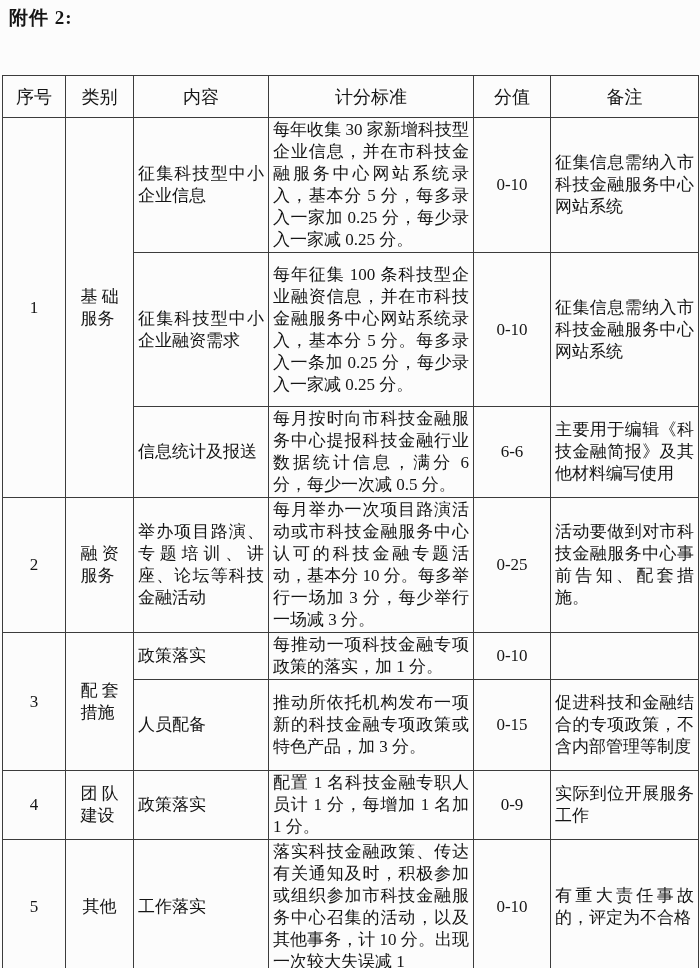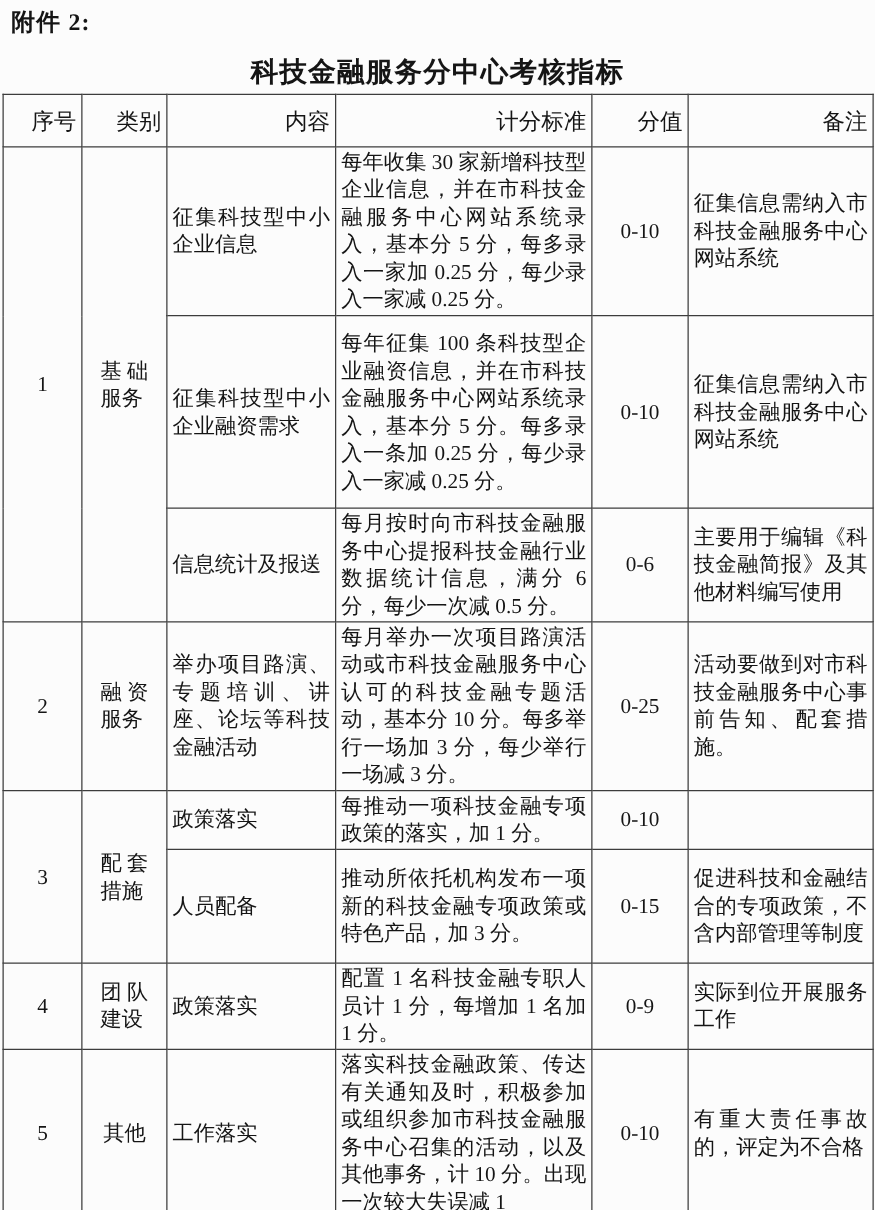--- a/index.html
+++ b/index.html
@@ -23,33 +23,32 @@
     border-collapse:collapse; table-layout:fixed;
     border:1px solid #3c3c3c; border-bottom:2px solid #2f2f2f;
   }
   .kpi th, .kpi td {
     border:1px solid #3c3c3c;
     padding:1px 4px;
     font-size:17px; line-height:22px;
     vertical-align:middle;
     overflow:hidden;
   }
-  .kpi th { font-weight:normal; font-size:18px; text-align:right;margin-left:28px; }
+  .kpi th { font-weight:normal; font-size:18px; text-align:center;margin-left:28px; }
   .c { text-align:center; }
   .j { text-align:justify; text-justify:inter-character; }
   .top { vertical-align:top; }
   .catwrap { display:inline-block; width:2.25em; text-align:justify; }
 </style>
 </head>
 <body>
 
 <div class="page">
 
   <div class="attachment">附件 2:</div>
-  <div class="doc-title">科技金融服务分中心考核指标</div>
 
   <table class="kpi">
     <colgroup>
       <col style="width:63px">
         <col style="width:68px">
         <col style="width:135px">
       <col style="width:205px">
         <col style="width:77px">
         <col style="width:148px">
     </colgroup>
@@ -74,21 +73,21 @@
     </tr>
     <tr style="height:154px">
       <td class="j">征集科技型中小企业融资需求</td>
       <td class="j">每年征集 100 条科技型企业融资信息，并在市科技金融服务中心网站系统录入，基本分 5 分。每多录入一条加 0.25 分，每少录入一家减 0.25 分。</td>
       <td class="c">0-10</td>
       <td class="j">征集信息需纳入市科技金融服务中心网站系统</td>
     </tr>
     <tr style="height:90px">
       <td class="j">信息统计及报送</td>
       <td class="j">每月按时向市科技金融服务中心提报科技金融行业数据统计信息，满分 6 分，每少一次减 0.5 分。</td>
-      <td class="c">0-6</td>
+      <td class="c">6-6</td>
       <td class="j">主要用于编辑《科技金融简报》及其他材料编写使用</td>
     </tr>
 
     <tr style="height:129px">
       <td class="c">2</td>
       <td class="c"><span class="catwrap">融资服务</span></td>
       <td class="j">举办项目路演、专题培训、讲座、论坛等科技金融活动</td>
       <td class="j">每月举办一次项目路演活动或市科技金融服务中心认可的科技金融专题活动，基本分 10 分。每多举行一场加 3 分，每少举行一场减 3 分。</td>
       <td class="c">0-25</td>
       <td class="j">活动要做到对市科技金融服务中心事前告知、配套措施。</td>

